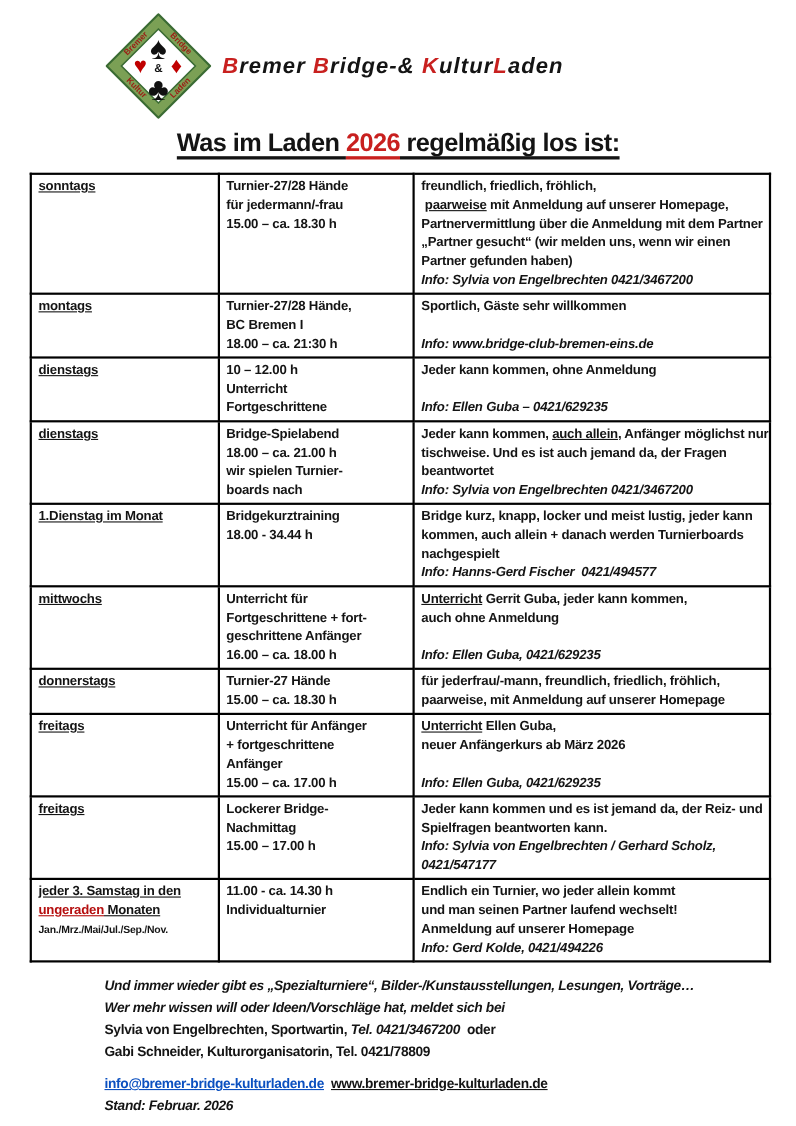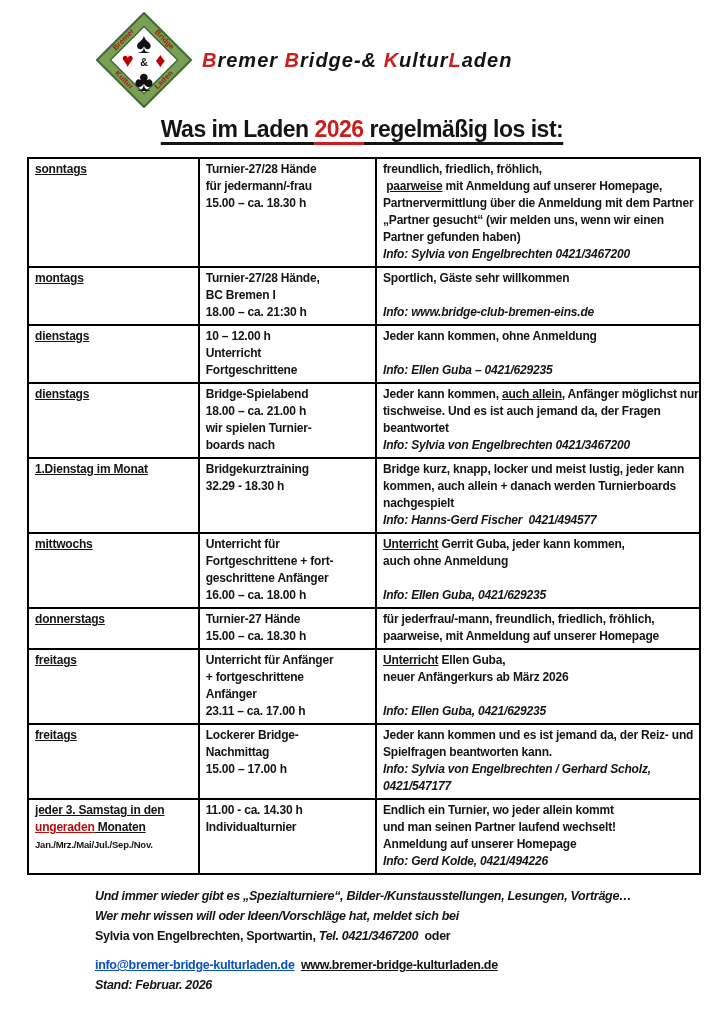--- a/index.html
+++ b/index.html
@@ -130,21 +130,21 @@
             <div class="line"><span class="">beantwortet</span></div>
             <div class="line"><span class="i">Info: Sylvia von Engelbrechten 0421/3467200</span></div>
           </td>
         </tr>
         <tr>
           <td class="c-day">
             <div class="line"><span class="u">1.Dienstag im Monat</span></div>
           </td>
           <td class="c-prog">
             <div class="line"><span class="">Bridgekurztraining</span></div>
-            <div class="line"><span class="">32.29 - 18.30 h</span></div>
+            <div class="line"><span class="">18.00 - 34.44 h</span></div>
           </td>
           <td class="c-det">
             <div class="line"><span class="">Bridge kurz, knapp, locker und meist lustig, jeder kann</span></div>
             <div class="line"><span class="">kommen, auch allein + danach werden Turnierboards</span></div>
             <div class="line"><span class="">nachgespielt</span></div>
             <div class="line"><span class="i">Info: Hanns-Gerd Fischer  0421/494577</span></div>
           </td>
         </tr>
         <tr>
           <td class="c-day">
@@ -177,21 +177,21 @@
           </td>
         </tr>
         <tr>
           <td class="c-day">
             <div class="line"><span class="u">freitags</span></div>
           </td>
           <td class="c-prog">
             <div class="line"><span class="">Unterricht für Anfänger</span></div>
             <div class="line"><span class="">+ fortgeschrittene</span></div>
             <div class="line"><span class="">Anfänger</span></div>
-            <div class="line"><span class="">23.11 – ca. 17.00 h</span></div>
+            <div class="line"><span class="">15.00 – ca. 17.00 h</span></div>
           </td>
           <td class="c-det">
             <div class="line"><span class="u">Unterricht</span><span class=""> Ellen Guba,</span></div>
             <div class="line"><span class="">neuer Anfängerkurs ab März 2026</span></div>
             <div class="line">&nbsp;</div>
             <div class="line"><span class="i">Info: Ellen Guba, 0421/629235</span></div>
           </td>
         </tr>
         <tr>
           <td class="c-day">
@@ -226,18 +226,19 @@
             <div class="line"><span class="i">Info: Gerd Kolde, 0421/494226</span></div>
           </td>
         </tr>
       </tbody>
   </table>
 
   <footer class="foot" id="footer">
       <div class="line"><span class="i">Und immer wieder gibt es „Spezialturniere“, Bilder-/Kunstausstellungen, Lesungen, Vorträge…</span></div>
       <div class="line"><span class="i">Wer mehr wissen will oder Ideen/Vorschläge hat, meldet sich bei</span></div>
       <div class="line"><span class="">Sylvia von Engelbrechten, Sportwartin, </span><span class="i">Tel. 0421/3467200</span><span class="">  oder</span></div>
+      <div class="line"><span class="">Gabi Schneider, Kulturorganisatorin, Tel. 0421/78809</span></div>
       <div class="gap"></div>
       <div class="line"><span class="link">info@bremer-bridge-kulturladen.de</span><span class="">  </span><span class="u">www.bremer-bridge-kulturladen.de</span></div>
       <div class="line"><span class="i">Stand: Februar. 2026</span></div>
     </footer>
 
 </div>
 
 </body></html>

